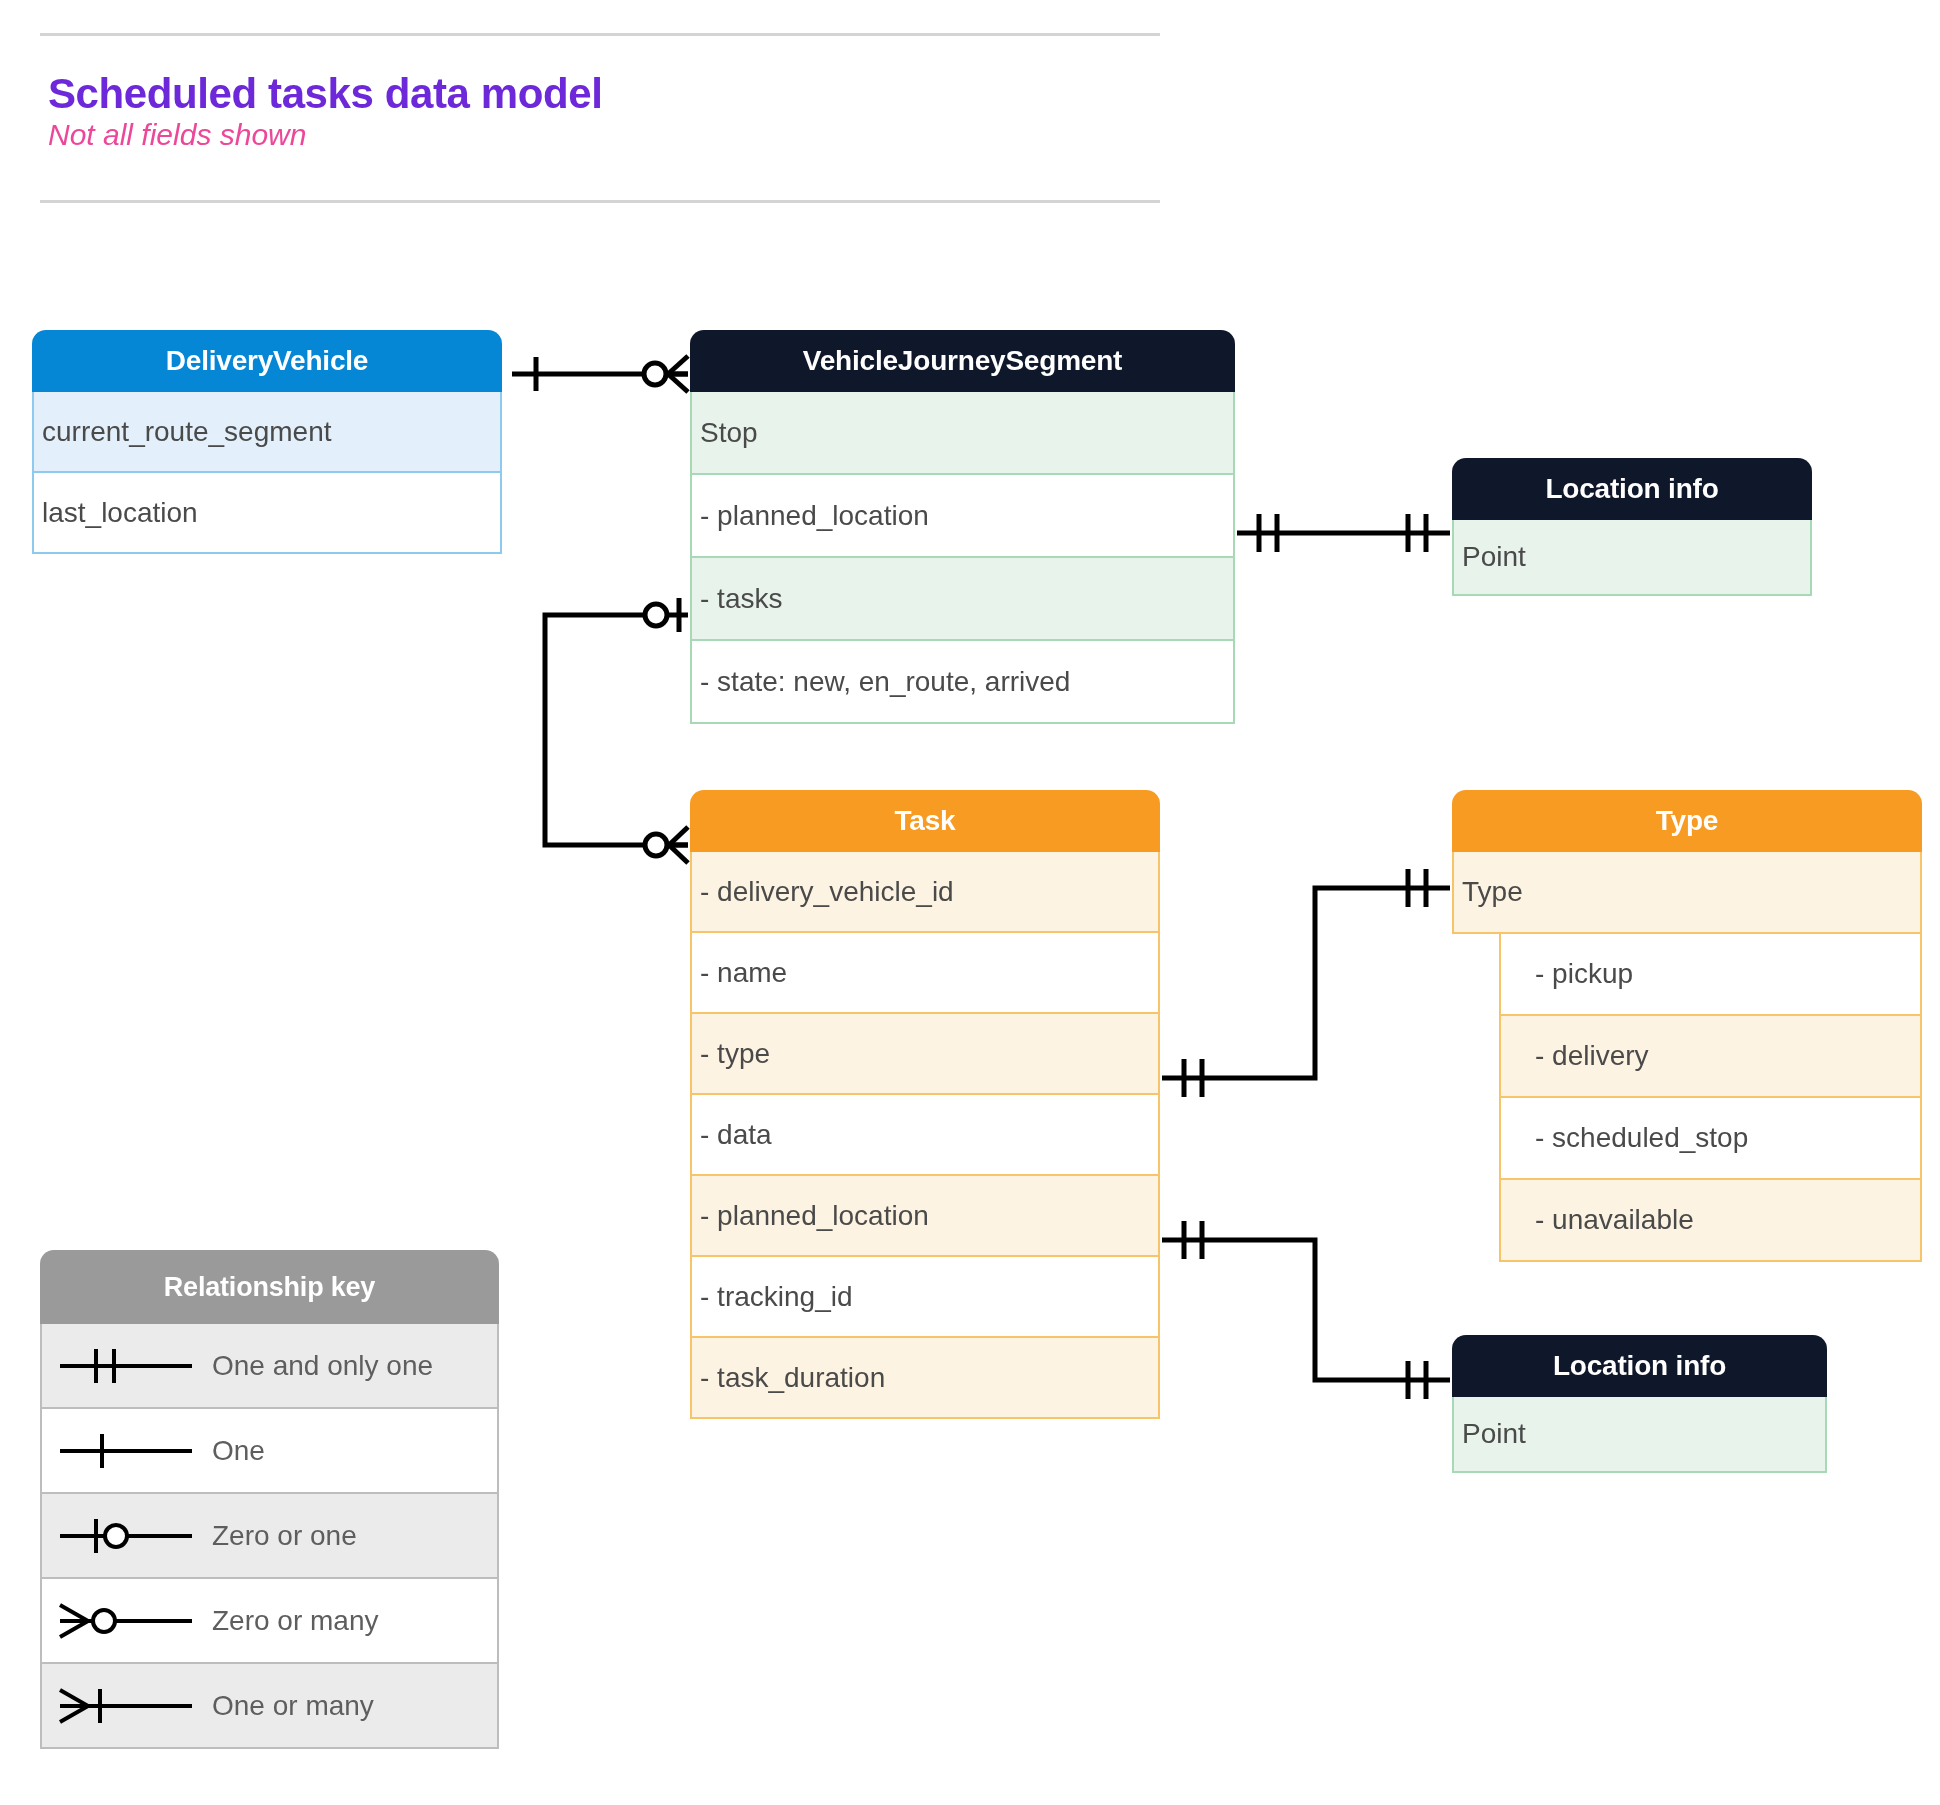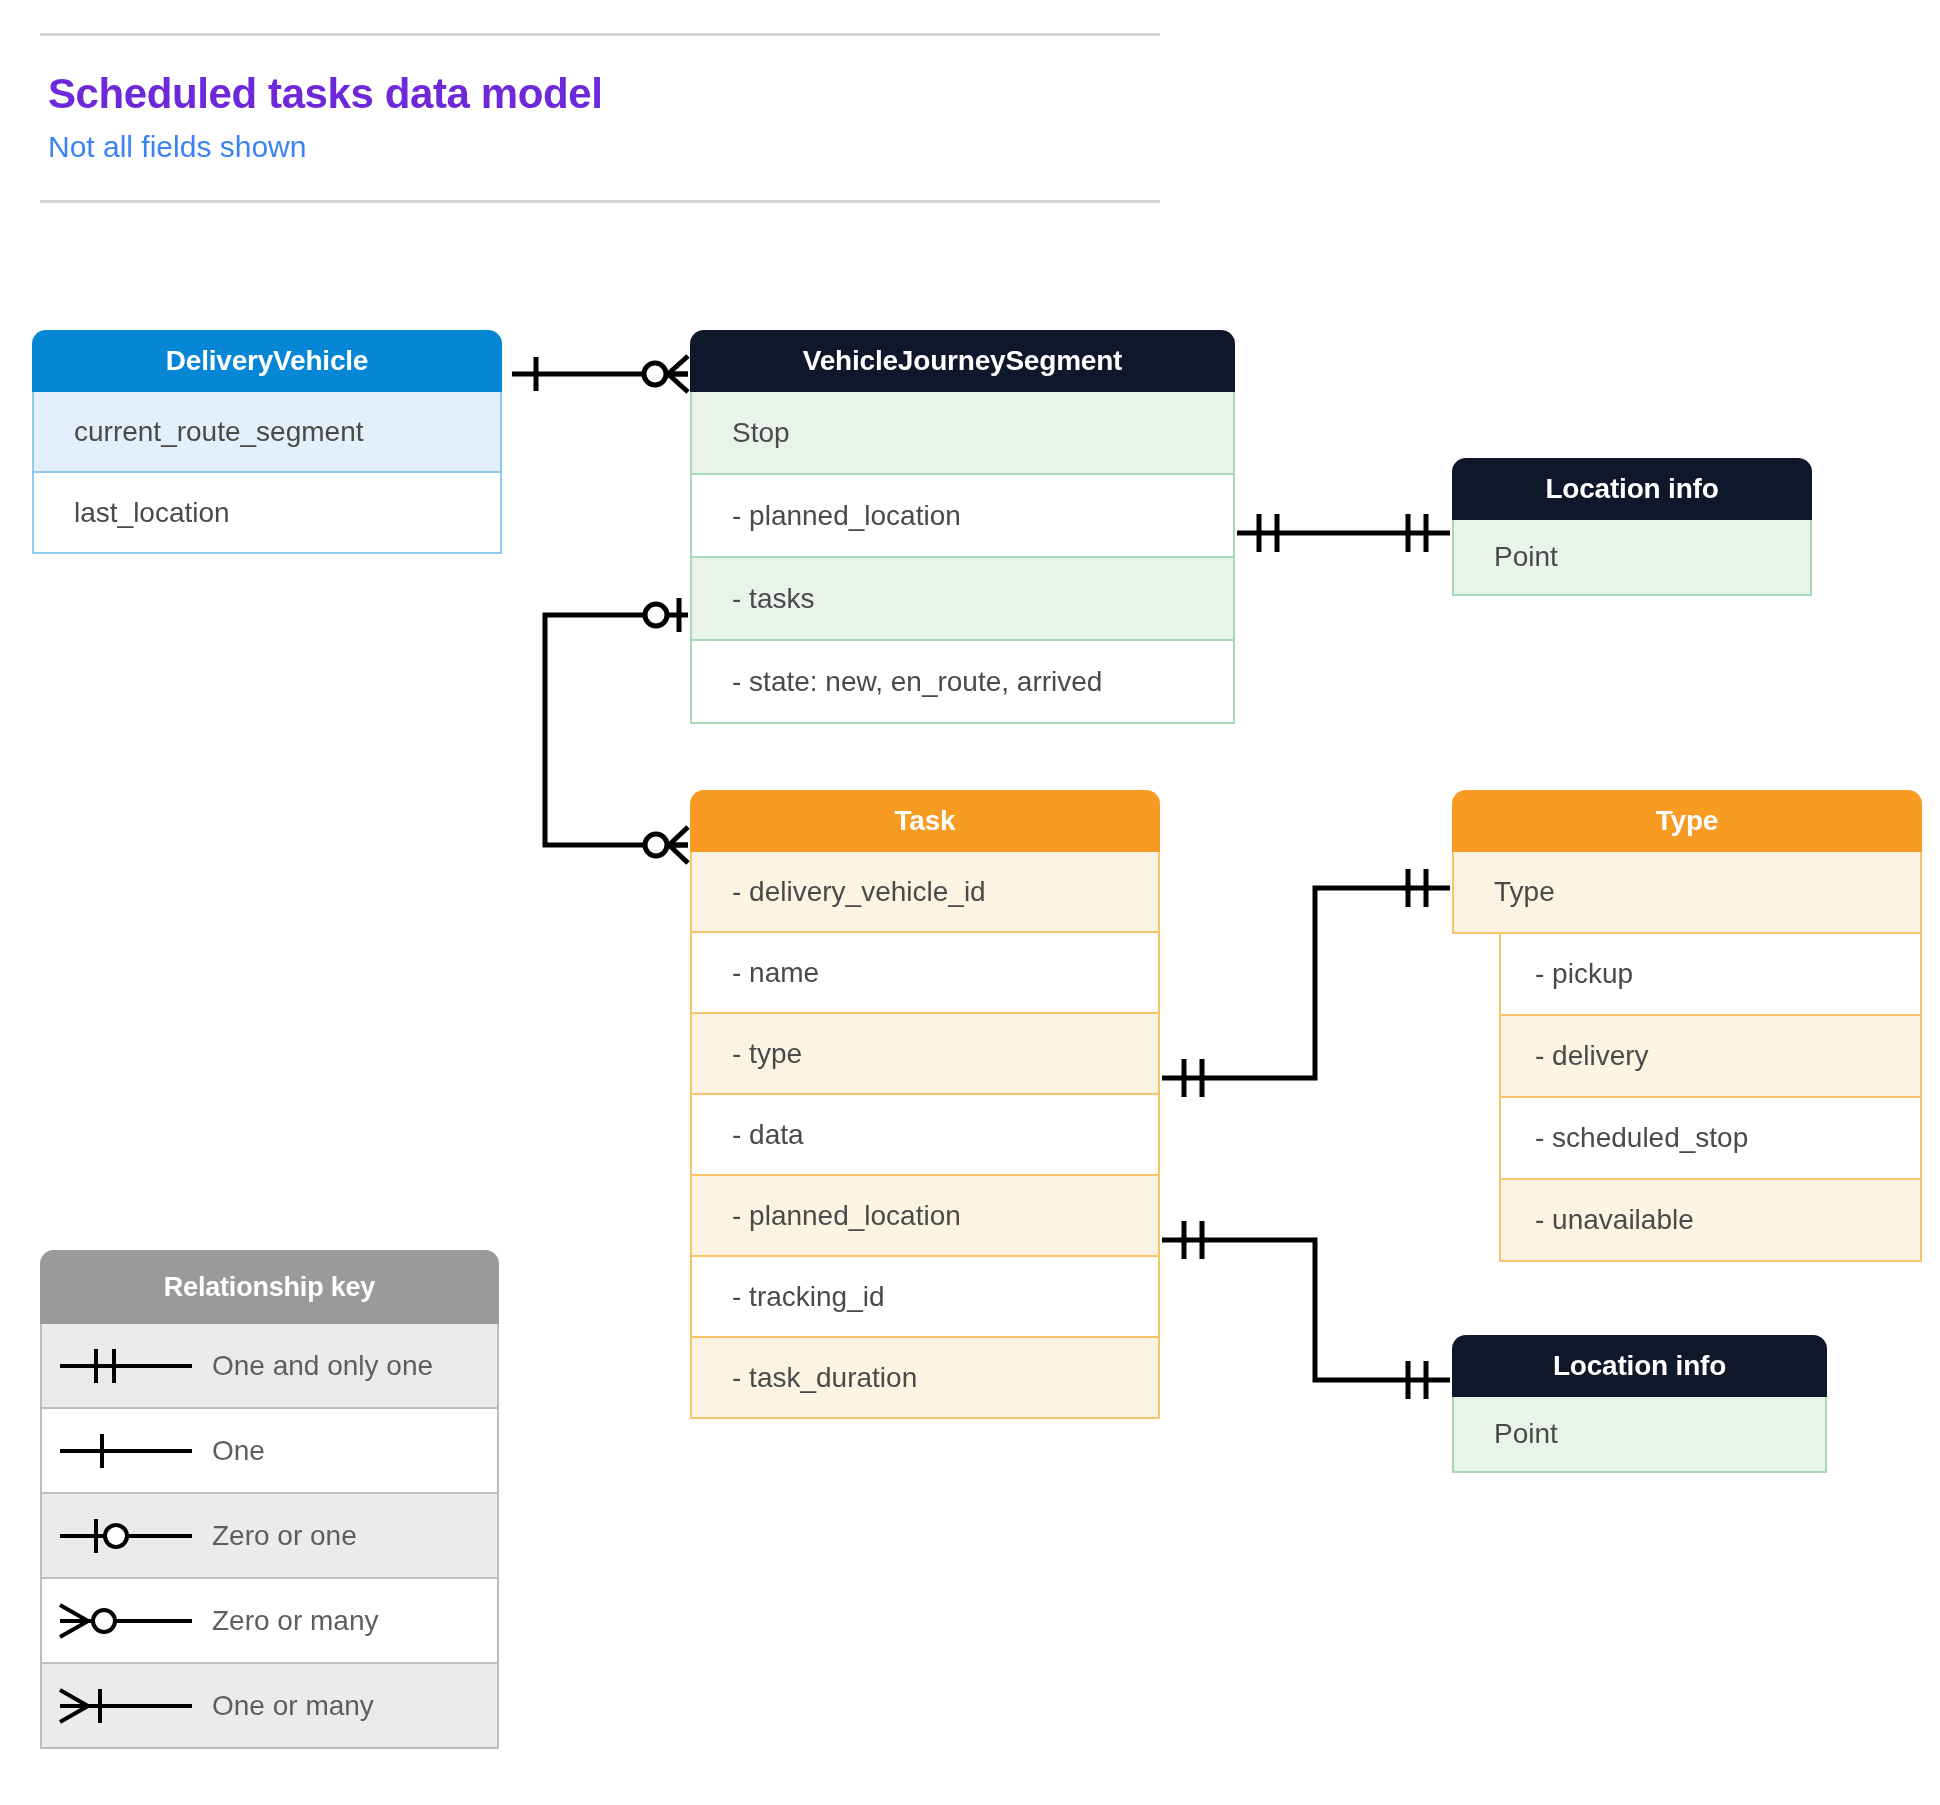--- a/index.html
+++ b/index.html
@@ -19,36 +19,37 @@
   }
   #rule-top    { top:33px; }
   #rule-bottom { top:200px; }
 
   #page-title {
     position:absolute; left:48px; top:70px;
     font-size:42px; font-weight:700; color:#6d28d9; letter-spacing:-0.4px;
     white-space:nowrap;
   }
   #page-subtitle {
-    position:absolute; left:48px; top:130px;
-    font-size:30px; font-weight:400; color:#3b82f6;
+    position:absolute; left:48px; top:118px;
+    font-size:30px; font-weight:400; color:#ec4899;
     white-space:nowrap;
+    font-style:italic;
   }
 
   
   .entity { position:absolute; }
   .entity .ent-head {
     border-radius:14px 14px 0 0;
     color:#fff; font-size:28px; font-weight:700;
     text-align:center; display:flex; align-items:center; justify-content:center;
     height:62px; letter-spacing:-0.2px;
   }
   .entity .ent-row {
     font-size:28px; color:#4a4a4a; display:flex; align-items:center;
-    padding-left:40px; height:81px; white-space:nowrap;
+    padding-left:8px; height:81px; white-space:nowrap;
   }
   .entity .ent-row.indent { padding-left:34px;margin-left:47px; }
 
   
   .t-blue .ent-head { background:#0587d6; }
   .t-blue .ent-row  { border-left:2px solid #8ec9ee; border-right:2px solid #8ec9ee;
                       border-bottom:2px solid #8ec9ee; }
   .t-blue .ent-row.alt { background:#e3f0fb; }
   .t-blue .ent-row.plain { background:#ffffff; }
 

